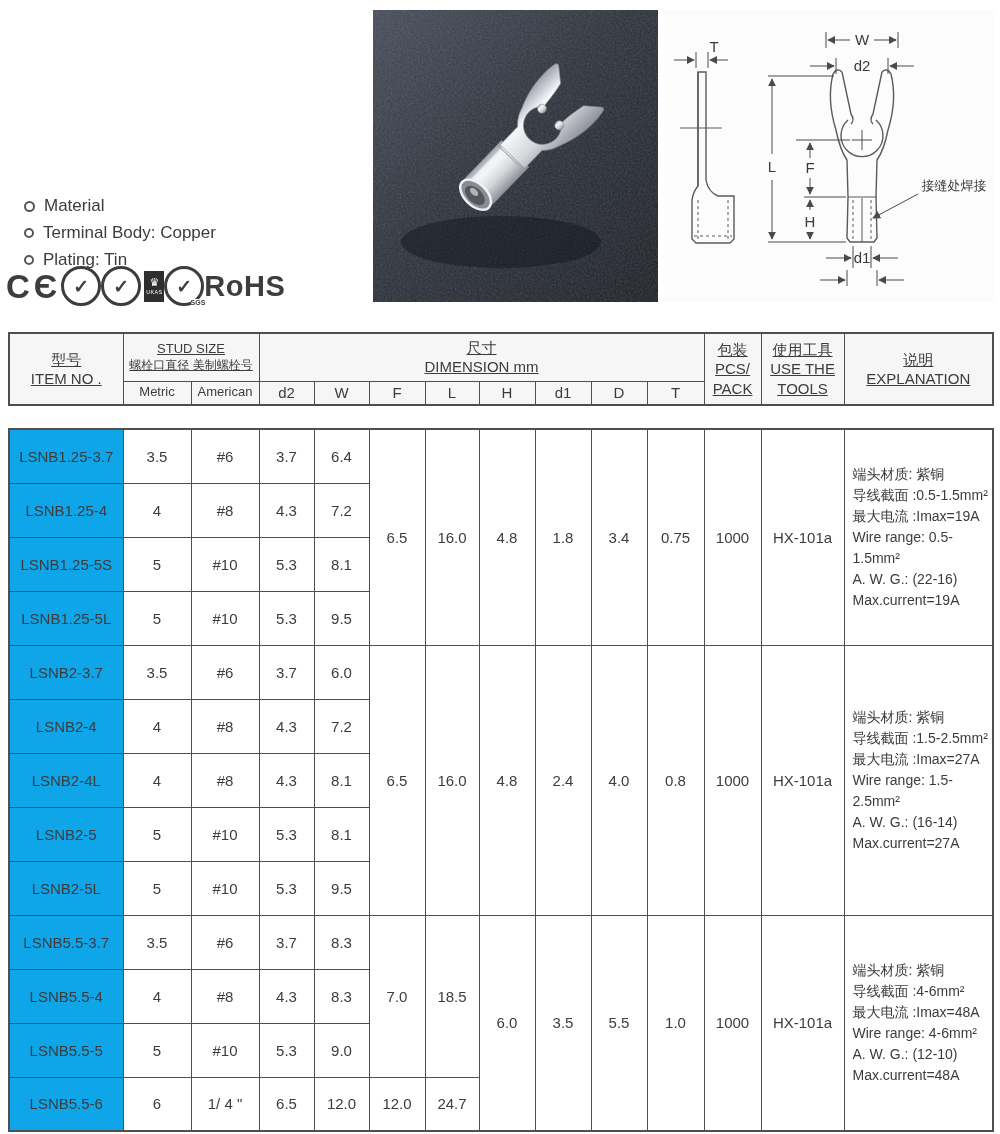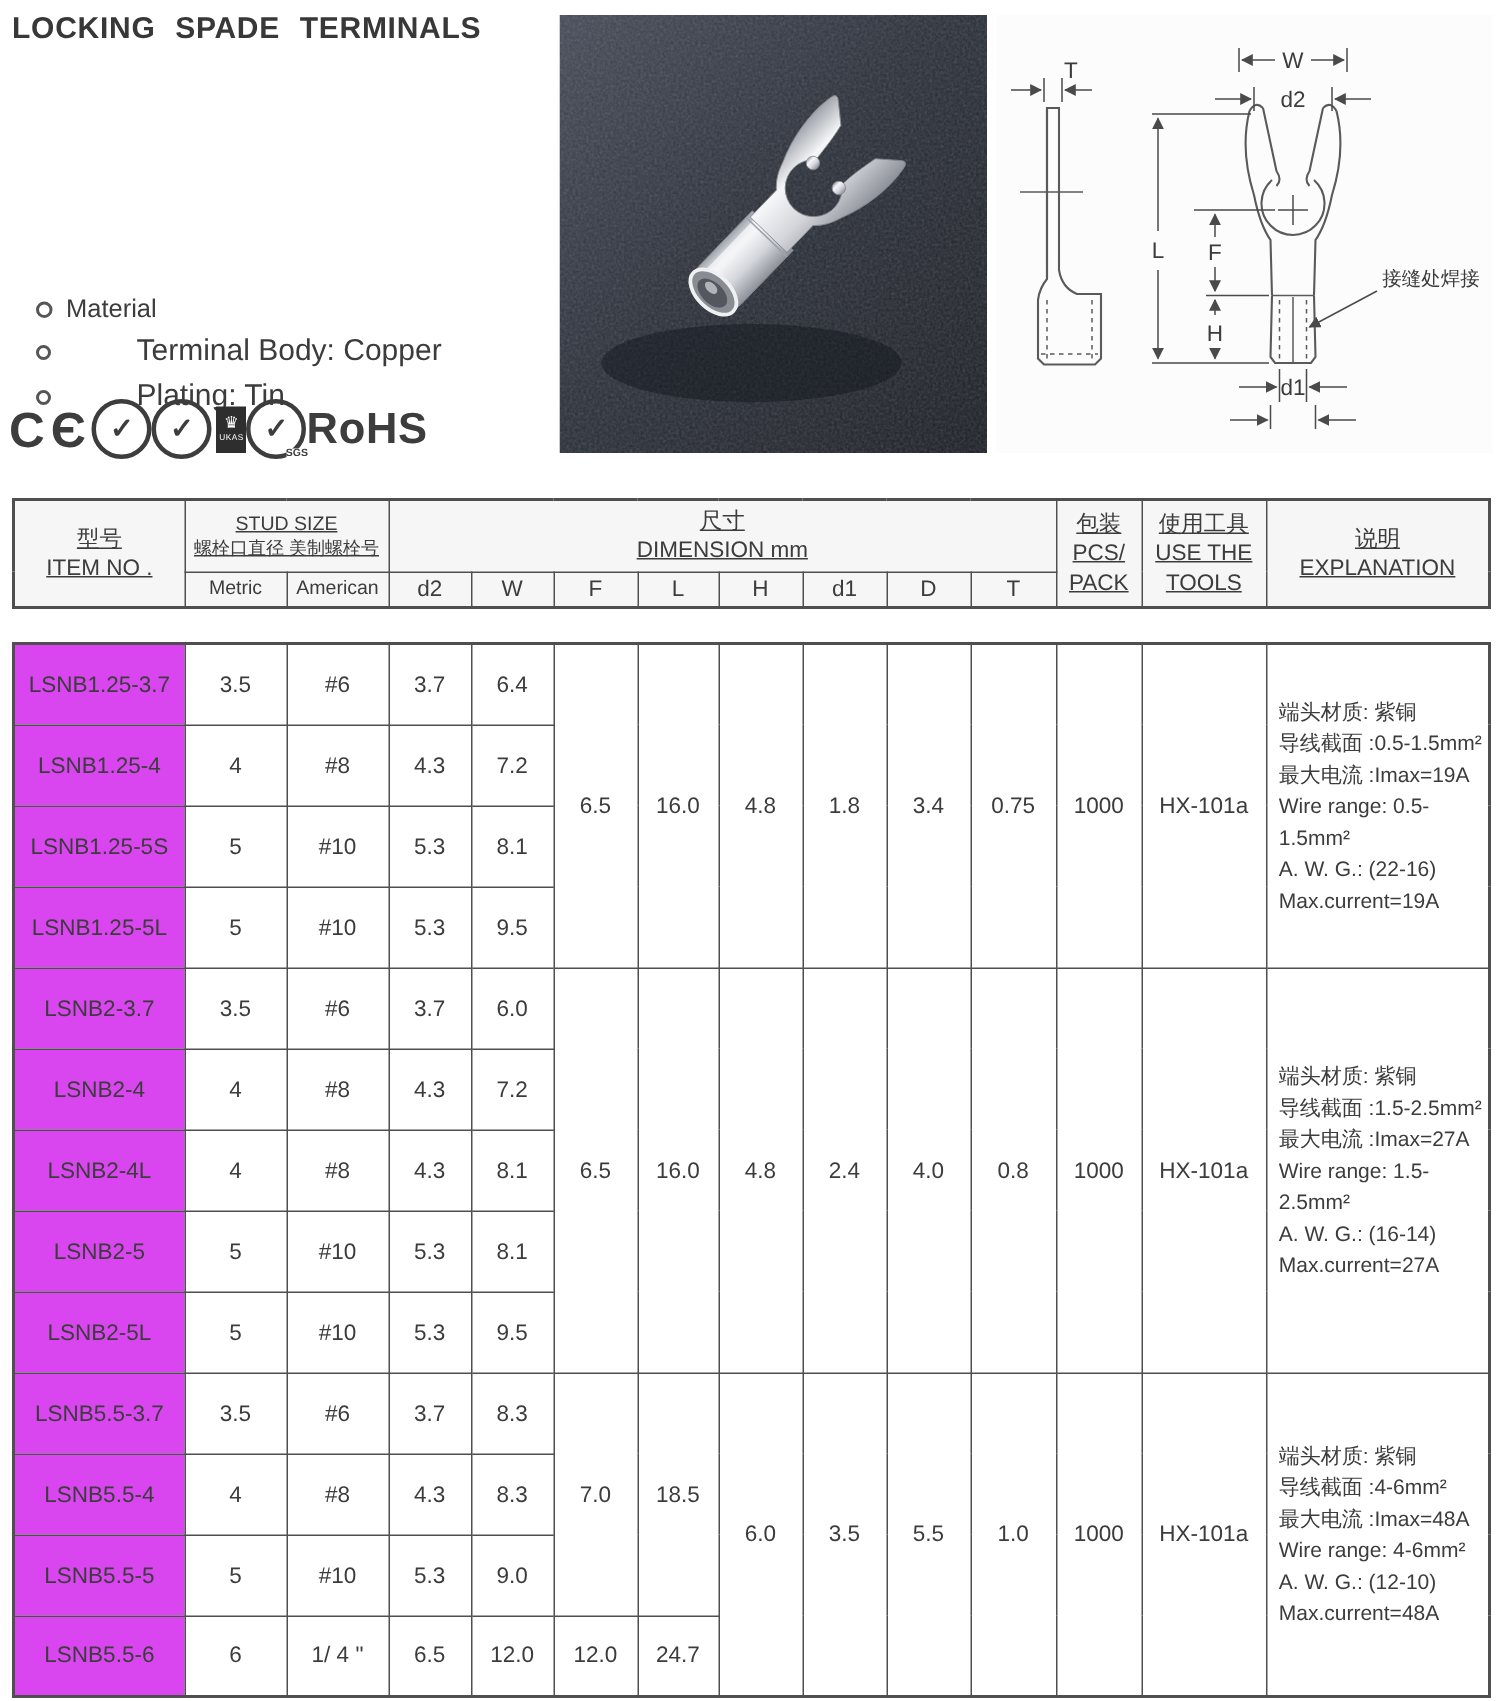--- a/index.html
+++ b/index.html
@@ -12,21 +12,21 @@
 
   .title{position:absolute;left:8px;top:8px;font-size:20px;font-weight:bold;
          letter-spacing:.5px;word-spacing:7px;color:#383838;}
 
   
   .material{position:absolute;left:24px;top:196px;}
   .mat-row{display:flex;align-items:center;margin-bottom:7px;}
   .bullet{width:7px;height:7px;border:2.5px solid #565656;border-radius:50%;margin-right:9px;flex:none;}
   .bullet.small{width:6px;height:6px;border-width:2.5px;}
   .mat-heading{font-size:17px;}
-  .mat-item{font-size:20px;margin-left:48px;}
+  .mat-item{font-size:17px;}
 
   
   .certs{position:absolute;left:6px;top:264px;height:44px;display:flex;align-items:center;color:#3d3d3d;}
   .ce{font-size:33px;font-weight:bold;letter-spacing:4px;line-height:1;}
   .badge{width:34px;height:34px;border:3px solid #3d3d3d;border-radius:50%;
          display:flex;align-items:center;justify-content:center;font-weight:bold;
          font-size:19px;color:#3d3d3d;position:relative;flex:none;}
   .badge .tiny{position:absolute;right:-4px;bottom:-3px;font-size:7px;font-weight:bold;background:#fff;line-height:1;}
   .iso-pair{display:flex;align-items:center;gap:3px;}
   .ukas{width:20px;height:31px;background:#2e2e2e;color:#fff;display:flex;flex-direction:column;
@@ -46,30 +46,29 @@
   .tbl td{border:1px solid #4f4f4f;padding:0;overflow:hidden;}
   .head-tbl{top:332px;}
   .head-tbl td{background:#f6f6f6;line-height:1.3;}
   .h-cn{font-size:15px;}
   .h-en{font-size:15px;}
   .h-sm{font-size:12px;}
   .h-md{font-size:13px;}
   .body-tbl{top:428px;}
   .body-tbl tr{height:54px;}
   .body-tbl td{font-size:15px;background:#ffffff;}
-  .body-tbl td.item{background:#d946ef;}
+  .body-tbl td.item{background:#0ea5e9;}
   td.expl{text-align:left;padding:4px 4px 4px 8px;font-size:14px;line-height:1.5;}
   .dim-line{display:block;text-decoration:underline;}
 </style>
 </head>
 <body>
 
 <div class="page">
 
-  <div class="title">LOCKING SPADE TERMINALS</div>
 
   <div class="photo">
     <svg width="285" height="292" viewBox="0 0 285 292">
       <defs>
         <linearGradient id="bgGrad" x1="0" y1="0" x2="1" y2="1">
           <stop offset="0" stop-color="#454b58"></stop>
           <stop offset="0.45" stop-color="#2b303a"></stop>
           <stop offset="1" stop-color="#1b1e25"></stop>
         </linearGradient>
         <filter id="tex" x="0" y="0" width="100%" height="100%">

